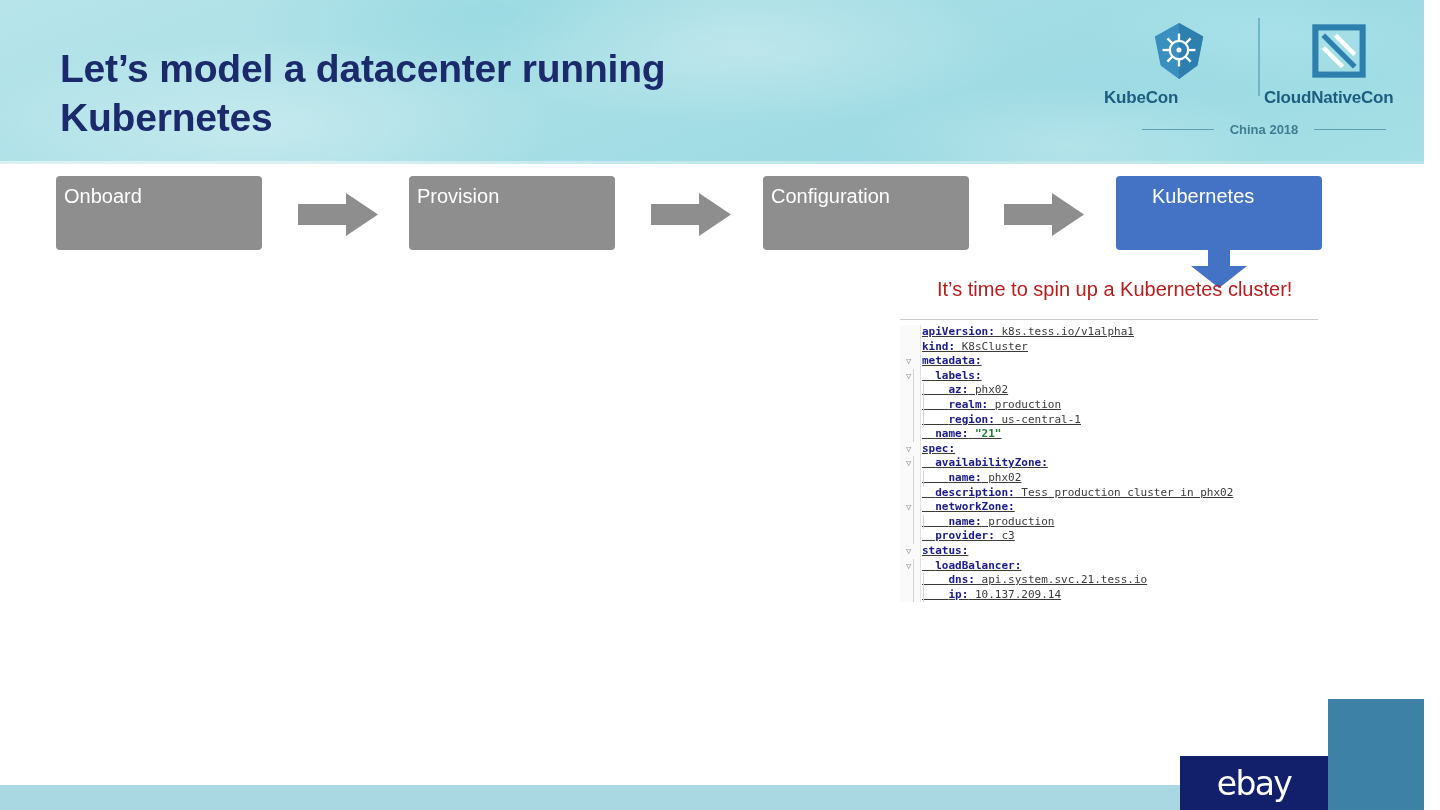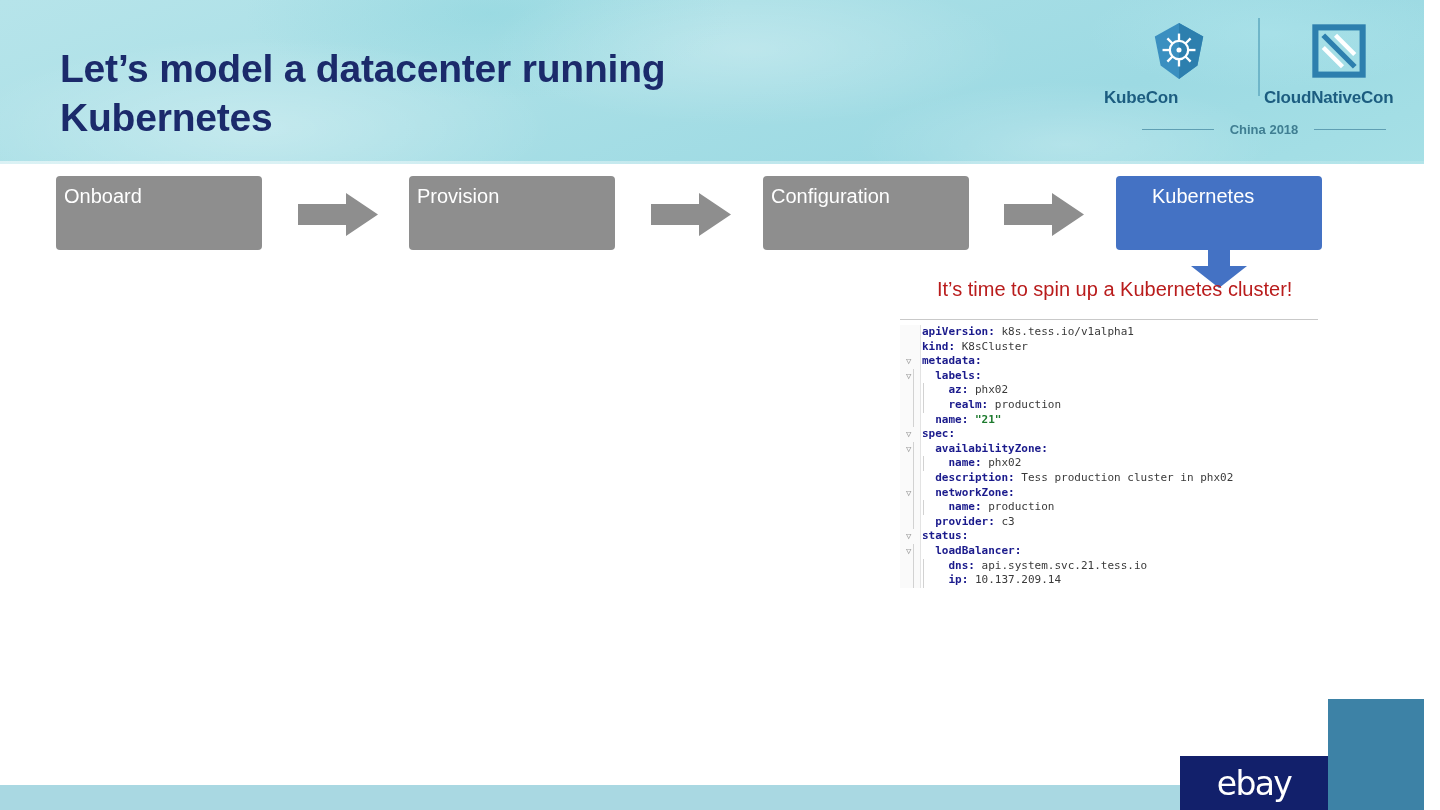--- a/index.html
+++ b/index.html
@@ -72,20 +72,21 @@
     border-top:1px solid #c9c9c9;
     background:#ffffff;
     padding-top:5px;
   }
   .code{
     position:relative;
     font-family:"DejaVu Sans Mono", monospace;
     font-size:11px;line-height:14.6px;
     color:#3a3a3a;
     padding-left:22px;
+    text-decoration:underline;
   }
   .gutter{
     position:absolute;left:0;top:0;width:20px;height:100%;
     background:#fafafa;border-right:1px solid #e3e3e3;
   }
   .cl{white-space:pre;position:relative;height:14.6px;}
   .k{color:#1a1a8c;font-weight:bold;}
   .v{color:#3a3a3a;}
   .s{color:#1d7a2e;font-weight:bold;}
   .fold{
@@ -215,20 +216,21 @@
   <div class="codewrap">
     <div class="code">
       <div class="gutter"></div>
       <div id="code-lines">
           <div class="cl"><span></span><span class="k">apiVersion:</span><span class="v"> k8s.tess.io/v1alpha1</span></div>
           <div class="cl"><span></span><span class="k">kind:</span><span class="v"> K8sCluster</span></div>
           <div class="cl"><span class="fold">▽</span><span></span><span class="k">metadata:</span></div>
           <div class="cl"><span class="guide"></span><span class="fold">▽</span><span>  </span><span class="k">labels:</span></div>
           <div class="cl"><span class="guide"></span><span class="guide2"></span><span>    </span><span class="k">az:</span><span class="v"> phx02</span></div>
           <div class="cl"><span class="guide"></span><span class="guide2"></span><span>    </span><span class="k">realm:</span><span class="v"> production</span></div>
+          <div class="cl"><span class="guide"></span><span class="guide2"></span><span>    </span><span class="k">region:</span><span class="v"> us-central-1</span></div>
           <div class="cl"><span class="guide"></span><span>  </span><span class="k">name:</span><span class="s"> "21"</span></div>
           <div class="cl"><span class="fold">▽</span><span></span><span class="k">spec:</span></div>
           <div class="cl"><span class="guide"></span><span class="fold">▽</span><span>  </span><span class="k">availabilityZone:</span></div>
           <div class="cl"><span class="guide"></span><span class="guide2"></span><span>    </span><span class="k">name:</span><span class="v"> phx02</span></div>
           <div class="cl"><span class="guide"></span><span>  </span><span class="k">description:</span><span class="v"> Tess production cluster in phx02</span></div>
           <div class="cl"><span class="guide"></span><span class="fold">▽</span><span>  </span><span class="k">networkZone:</span></div>
           <div class="cl"><span class="guide"></span><span class="guide2"></span><span>    </span><span class="k">name:</span><span class="v"> production</span></div>
           <div class="cl"><span class="guide"></span><span>  </span><span class="k">provider:</span><span class="v"> c3</span></div>
           <div class="cl"><span class="fold">▽</span><span></span><span class="k">status:</span></div>
           <div class="cl"><span class="guide"></span><span class="fold">▽</span><span>  </span><span class="k">loadBalancer:</span></div>

